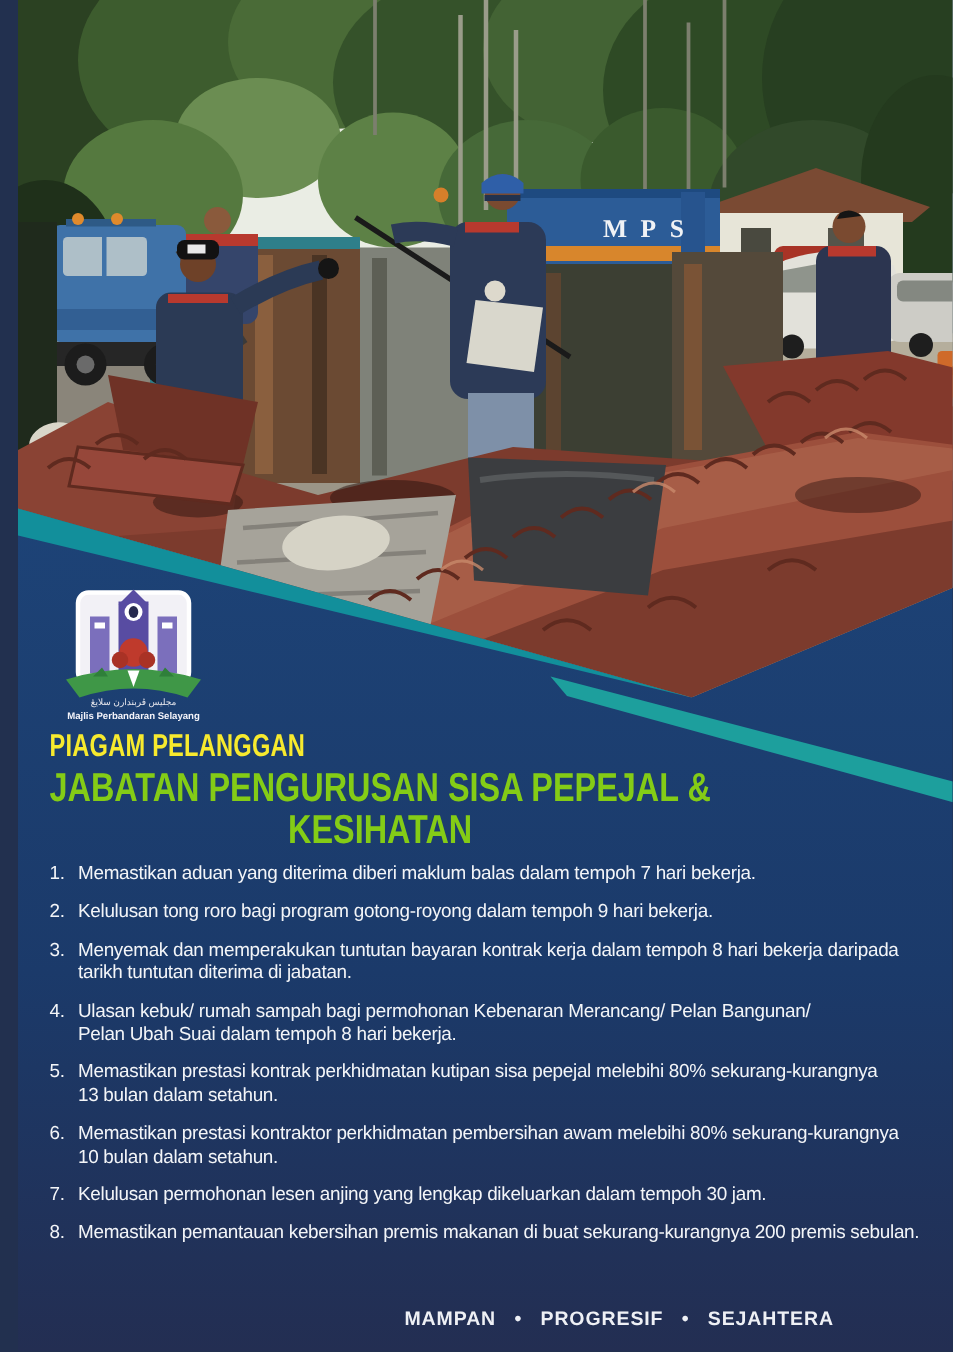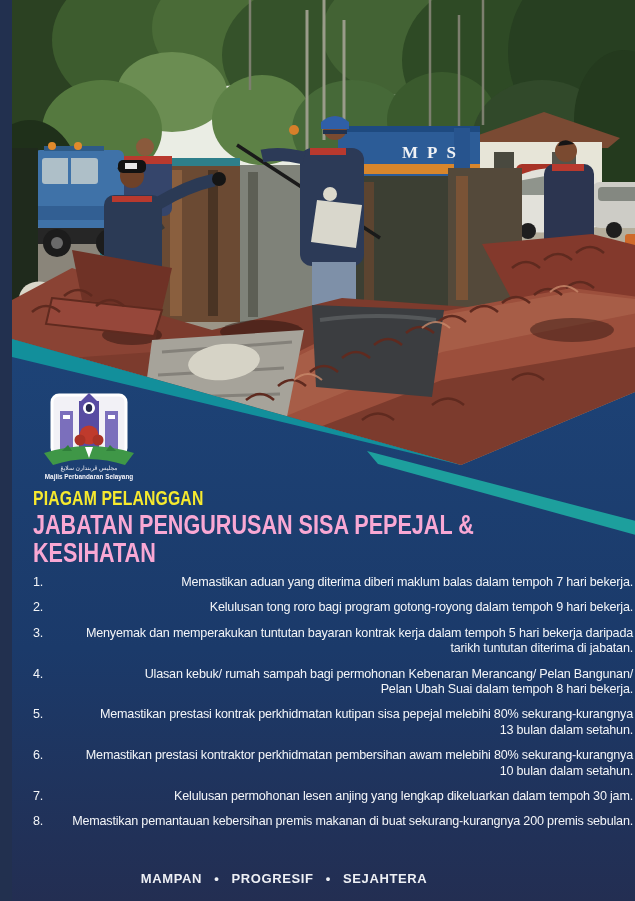--- a/index.html
+++ b/index.html
@@ -10,31 +10,31 @@
   }
   .page{position:absolute;inset:0;width:635px;height:901px;margin-left:12px;}
   svg.bg{position:absolute;top:0;left:0;display:block;}
   .logo{position:absolute;left:12px;top:391px;width:130px;height:92px;}
   .kicker{
     position:absolute;left:21px;top:486px;color:#f7ea2e;font-weight:bold;
     font-size:21px;line-height:24px;white-space:nowrap;
     transform:scaleX(0.75);transform-origin:left top;letter-spacing:.2px;
   }
   .title{
-    position:absolute;left:21px;top:511px;color:#f9a8d4;font-weight:bold;
-    font-size:27px;line-height:28px;
+    position:absolute;left:21px;top:511px;color:#84cc16;font-weight:bold;
+    font-size:27px;line-height:28px;text-align:center;
   }
   .title .tline{display:block;white-space:nowrap;transform:scaleX(0.8);transform-origin:left top;}
   .charter{position:absolute;left:21px;top:575px;width:600px;color:#f3f5f8;
     font-size:12.6px;line-height:15.4px;letter-spacing:-0.2px;}
   .item{display:flex;margin-bottom:10px;}
   .item .num{flex:none;width:19px;}
-  .item .txt{flex:1;white-space:pre-line;text-align:right;}
+  .item .txt{flex:1;white-space:pre-line;}
   .footer{
-    position:absolute;left:0;top:871px;width:544px;text-align:center;
+    position:absolute;left:0;top:871px;width:544px;text-align:right;
     color:#eef0f5;font-weight:bold;font-size:13px;letter-spacing:.6px;word-spacing:8px;
   }
 </style>
 </head>
 <body>
 
 <div class="page">
 
   <svg class="bg" width="635" height="901" viewBox="0 0 635 901">
     <defs>
@@ -290,21 +290,21 @@
     <div class="item">
       <span class="num">1.</span>
       <span class="txt">Memastikan aduan yang diterima diberi maklum balas dalam tempoh 7 hari bekerja.</span>
     </div>
     <div class="item">
       <span class="num">2.</span>
       <span class="txt">Kelulusan tong roro bagi program gotong-royong dalam tempoh 9 hari bekerja.</span>
     </div>
     <div class="item">
       <span class="num">3.</span>
-      <span class="txt">Menyemak dan memperakukan tuntutan bayaran kontrak kerja dalam tempoh 5 hari bekerja daripada
+      <span class="txt">Menyemak dan memperakukan tuntutan bayaran kontrak kerja dalam tempoh 8 hari bekerja daripada
 tarikh tuntutan diterima di jabatan.</span>
     </div>
     <div class="item">
       <span class="num">4.</span>
       <span class="txt">Ulasan kebuk/ rumah sampah bagi permohonan Kebenaran Merancang/ Pelan Bangunan/
 Pelan Ubah Suai dalam tempoh 8 hari bekerja.</span>
     </div>
     <div class="item">
       <span class="num">5.</span>
       <span class="txt">Memastikan prestasi kontrak perkhidmatan kutipan sisa pepejal melebihi 80% sekurang-kurangnya

